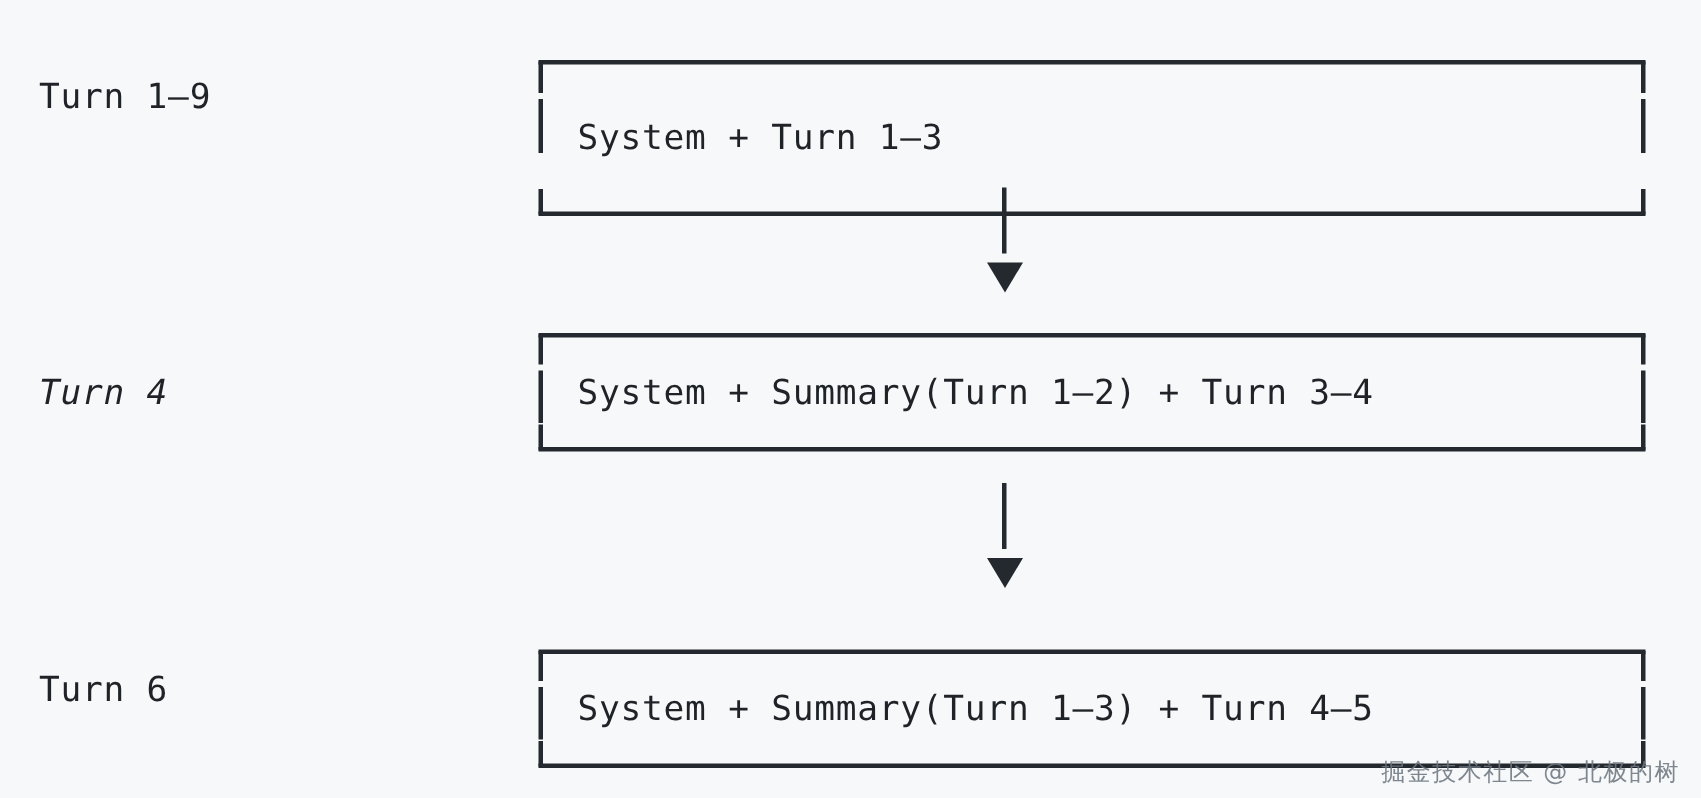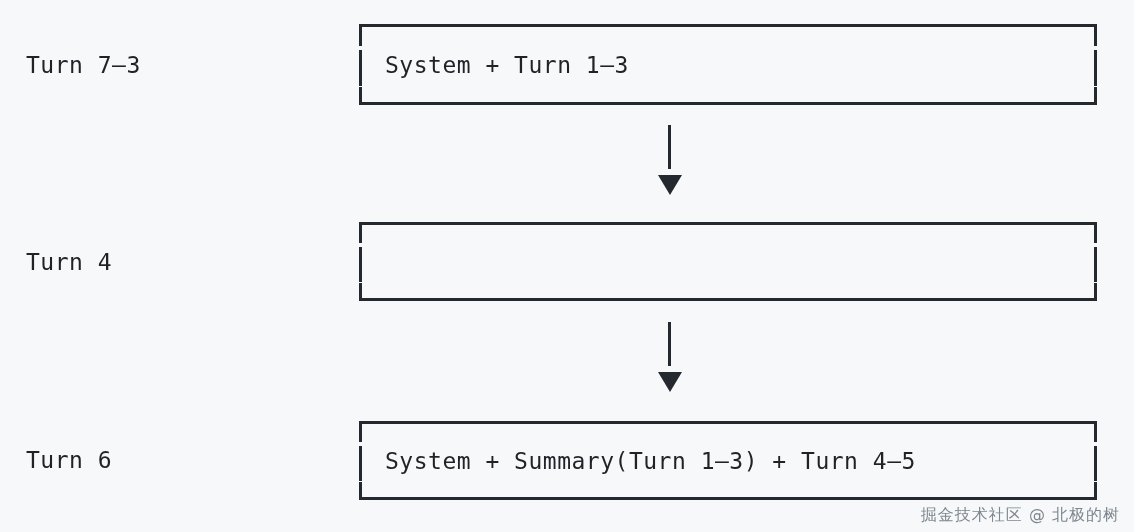--- a/index.html
+++ b/index.html
@@ -23,33 +23,33 @@
   .row-label {
     position: absolute;
     left: 26px;
     font-family: "DejaVu Sans Mono", "Liberation Mono", monospace;
     font-size: 23px;
     letter-spacing: 0.5px;
     color: #1f2328;
     white-space: nowrap;
   }
   .row-label-1 { top: 52px; }
-  .row-label-2 { top: 249px; }
+  .row-label-2 { top: 249px; font-style: italic; }
   .row-label-3 { top: 447px; }
 
   
   .box {
     position: absolute;
     left: 359px;
     width: 738px;
     box-sizing: border-box;
   }
-  .box-1 { top: 24px;  height: 81px; }
+  .box-1 { top: 40px;  height: 104px; }
   .box-2 { top: 222px; height: 79px; }
-  .box-3 { top: 421px; height: 79px; border-radius: 12px; }
+  .box-3 { top: 433px; height: 79px; border-radius: 12px; }
 
   
   .box .edge-top,
   .box .edge-bottom {
     position: absolute;
     left: 0;
     width: 100%;
     height: 3px;
     background: #24292f;
   }
@@ -125,21 +125,21 @@
     color: #6e7781;
     opacity: 0.88;
     white-space: nowrap;
   }
 </style>
 </head>
 <body>
 
 <div class="diagram">
 
-  <div class="row-label row-label-1">Turn 7–3</div>
+  <div class="row-label row-label-1">Turn 1–9</div>
 
   <div class="box box-1">
     <span class="edge-top"></span>
     <span class="pipe left seg-a"></span>
     <span class="pipe left seg-b"></span>
     <span class="pipe left seg-c"></span>
     <span class="pipe right seg-a"></span>
     <span class="pipe right seg-b"></span>
     <span class="pipe right seg-c"></span>
     <span class="edge-bottom"></span>
@@ -155,20 +155,21 @@
 
   <div class="box box-2">
     <span class="edge-top"></span>
     <span class="pipe left seg-a"></span>
     <span class="pipe left seg-b"></span>
     <span class="pipe left seg-c"></span>
     <span class="pipe right seg-a"></span>
     <span class="pipe right seg-b"></span>
     <span class="pipe right seg-c"></span>
     <span class="edge-bottom"></span>
+    <div class="box-content">System + Summary(Turn 1–2) + Turn 3–4</div>
   </div>
 
   <div class="arrow arrow-2">
     <span class="stem"></span>
     <span class="head"></span>
   </div>
 
   <div class="row-label row-label-3">Turn 6</div>
 
   <div class="box box-3">

